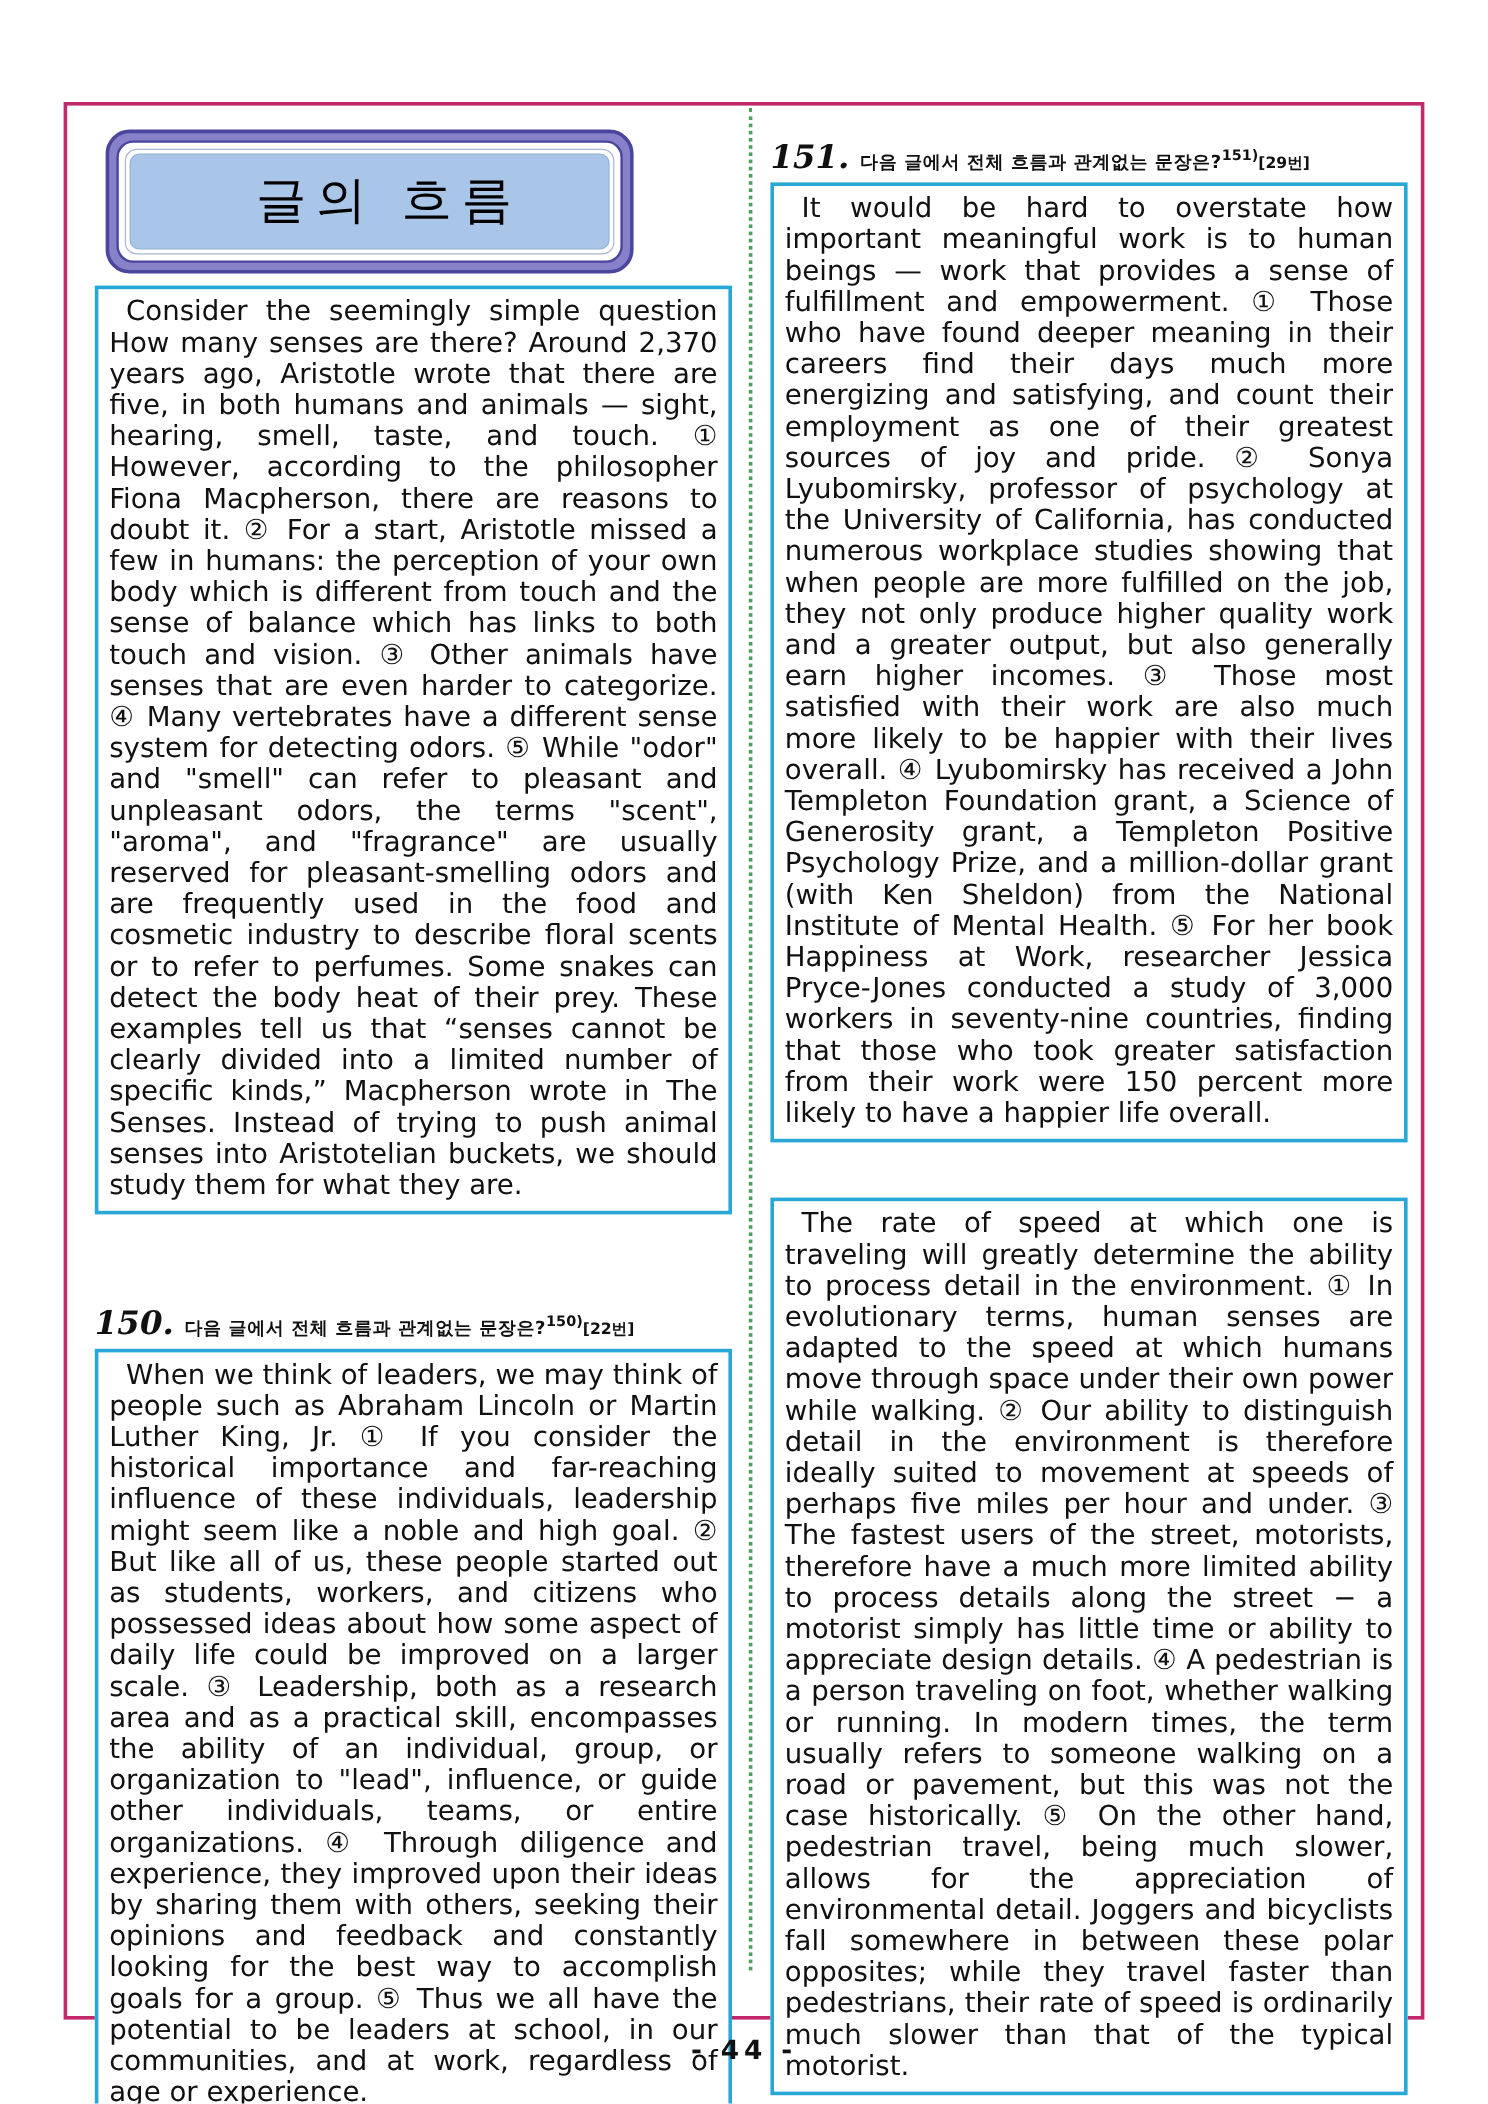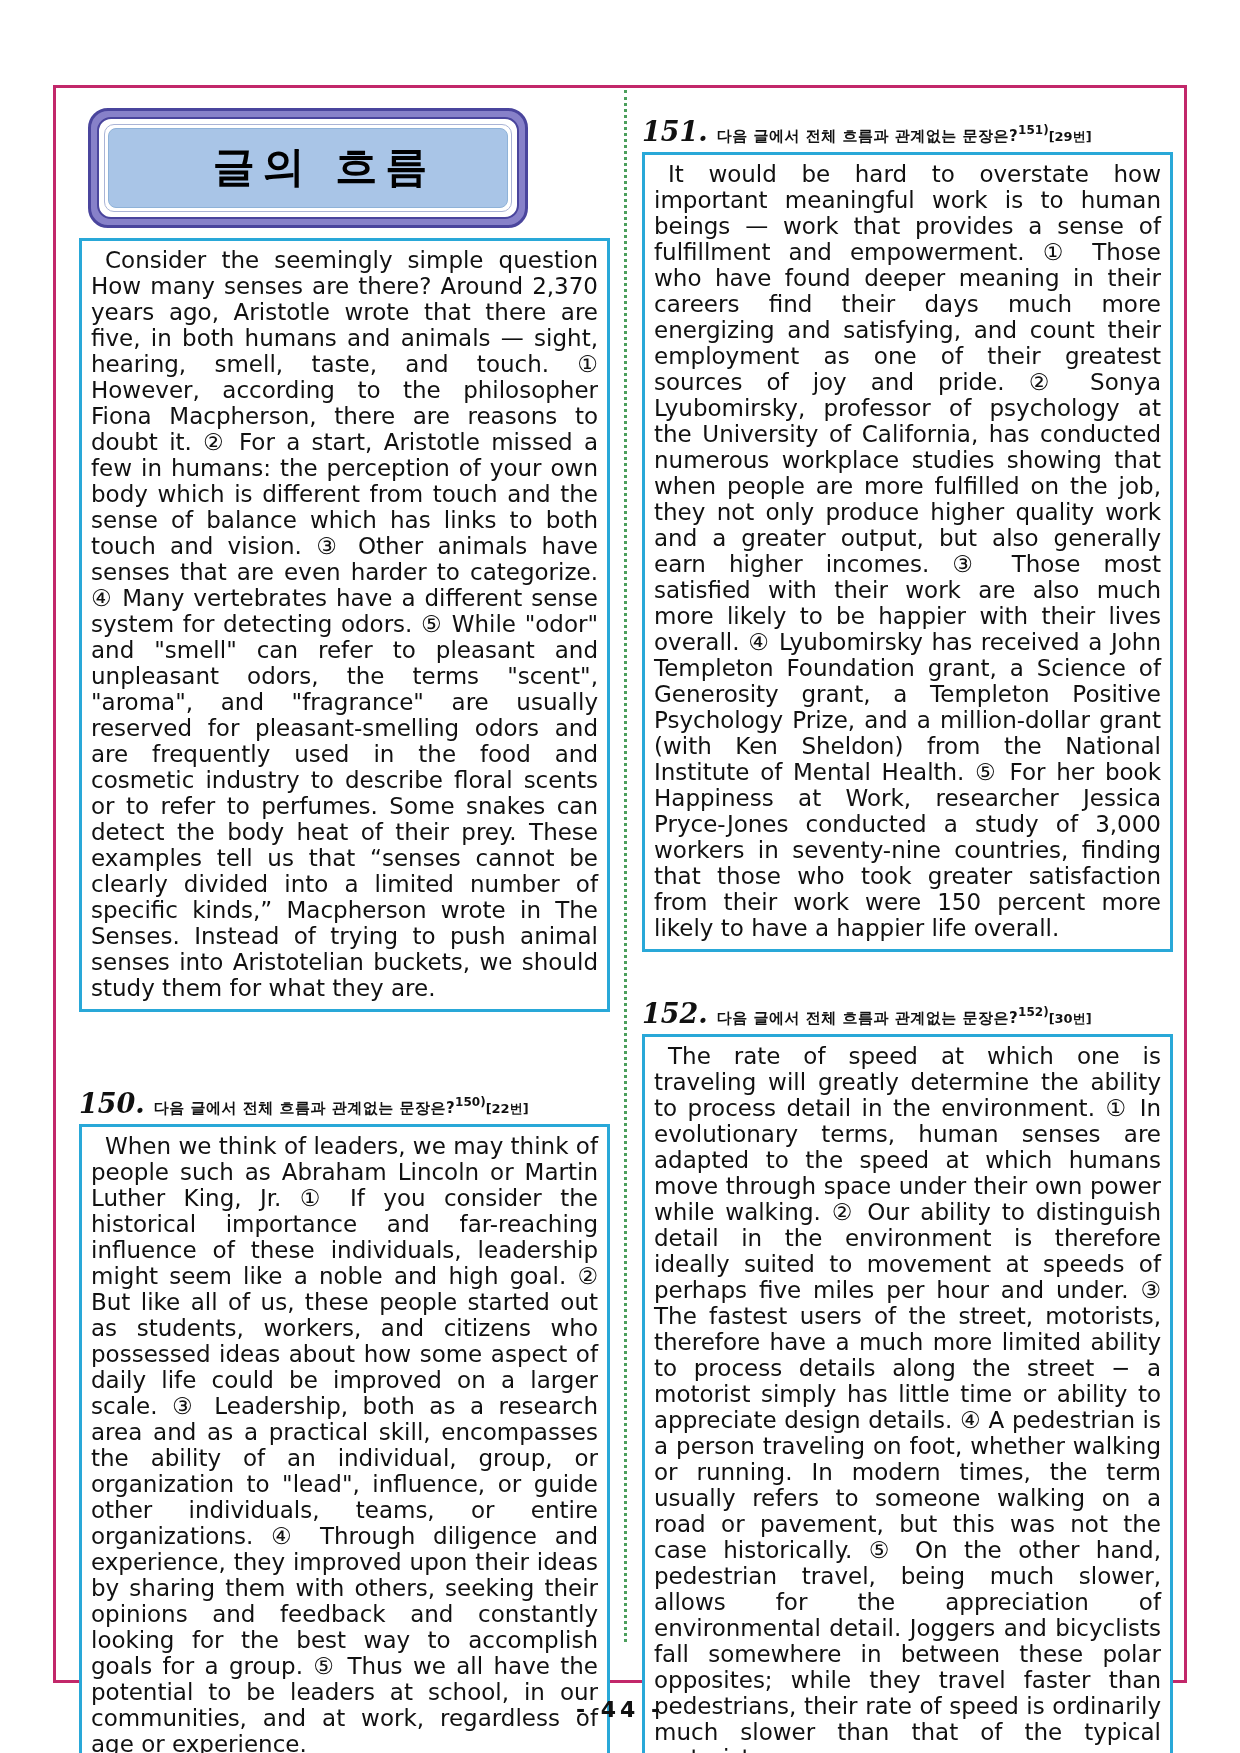--- a/index.html
+++ b/index.html
@@ -53,21 +53,21 @@
   }
   .tb4 {
     border: 1px solid #8fb2d8;
     border-radius: 8px;
     background: var(--title_fill, #a9c5e7);
     text-align: center;
   }
   .title-text {
     display: inline-block;
     font-size: 42px;
-    font-weight: 700;
+    font-weight: 400;
     letter-spacing: 8px;
     padding: 10px 0 12px 0;
     color: #000;
     margin-left: 32px;
   }
   
   .col {
     position: absolute;
     width: 531px;
   }
@@ -180,23 +180,20 @@
     <div>
       <div class="qhead">
         <span class="qnum">151.</span><span class="qprompt">다음 글에서 전체 흐름과 관계없는 문장은?</span><sup class="fn">151)</sup><span class="qref">[29번]</span>
       </div>
       <div class="qbox">
         <p>It would be hard to overstate how important meaningful work is to human beings — work that provides a sense of fulfillment and empowerment. ① Those who have found deeper meaning in their careers find their days much more energizing and satisfying, and count their employment as one of their greatest sources of joy and pride. ② Sonya Lyubomirsky, professor of psychology at the University of California, has conducted numerous workplace studies showing that when people are more fulfilled on the job, they not only produce higher quality work and a greater output, but also generally earn higher incomes. ③ Those most satisfied with their work are also much more likely to be happier with their lives overall. ④ Lyubomirsky has received a John Templeton Foundation grant, a Science of Generosity grant, a Templeton Positive Psychology Prize, and a million-dollar grant (with Ken Sheldon) from the National Institute of Mental Health. ⑤ For her book Happiness at Work, researcher Jessica Pryce-Jones conducted a study of 3,000 workers in seventy-nine countries, finding that those who took greater satisfaction from their work were 150 percent more likely to have a happier life overall.</p>
       </div>
     </div>
 
     <div class="q-gap-md">
-      <div class="qhead">
-        <span class="qnum">152.</span><span class="qprompt">다음 글에서 전체 흐름과 관계없는 문장은?</span><sup class="fn">152)</sup><span class="qref">[30번]</span>
-      </div>
       <div class="qbox">
         <p>The rate of speed at which one is traveling will greatly determine the ability to process detail in the environment. ① In evolutionary terms, human senses are adapted to the speed at which humans move through space under their own power while walking. ② Our ability to distinguish detail in the environment is therefore ideally suited to movement at speeds of perhaps five miles per hour and under. ③ The fastest users of the street, motorists, therefore have a much more limited ability to process details along the street − a motorist simply has little time or ability to appreciate design details. ④ A pedestrian is a person traveling on foot, whether walking or running. In modern times, the term usually refers to someone walking on a road or pavement, but this was not the case historically. ⑤ On the other hand, pedestrian travel, being much slower, allows for the appreciation of environmental detail. Joggers and bicyclists fall somewhere in between these polar opposites; while they travel faster than pedestrians, their rate of speed is ordinarily much slower than that of the typical motorist.</p>
       </div>
     </div>
 
   </div>
 
   <div class="pagenum">- 44 -</div>
 
 </div>

